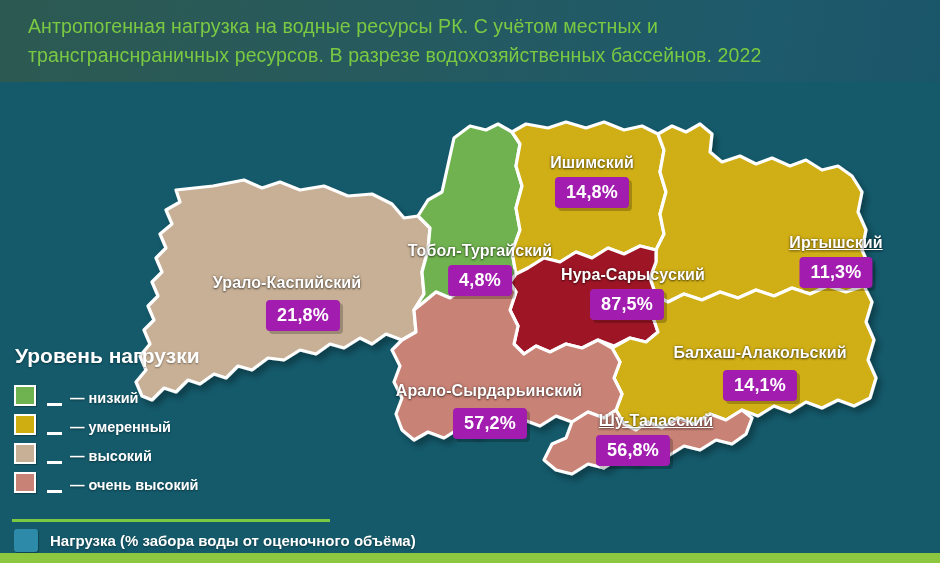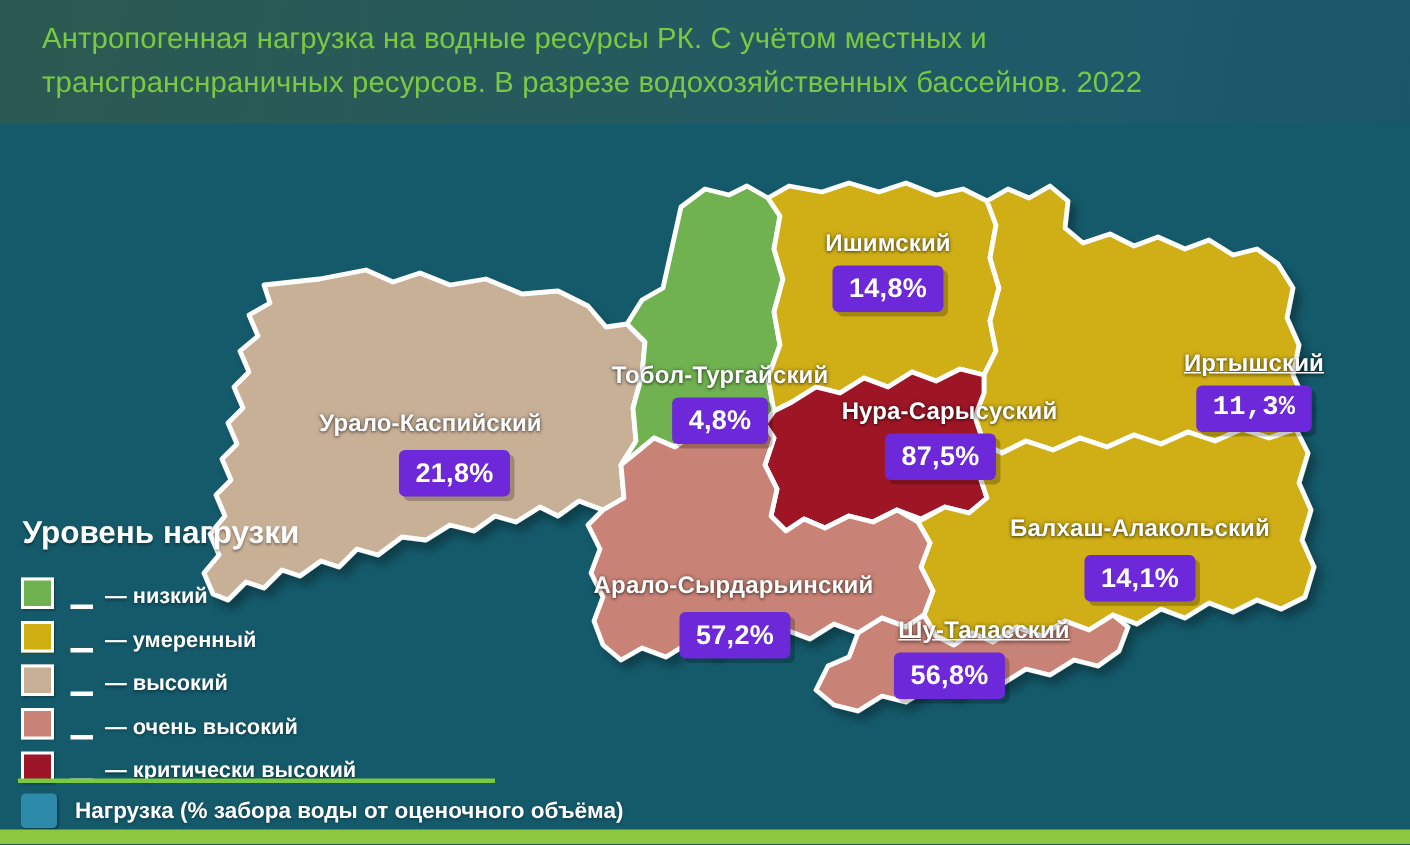--- a/index.html
+++ b/index.html
@@ -61,21 +61,21 @@
     font-weight: bold;
     color: #ffffff;
     text-shadow: 0 1px 2px rgba(0,0,0,0.55), 0 0 3px rgba(0,0,0,0.35);
     white-space: nowrap;
     transform: translateX(-50%);
     letter-spacing: 0.1px;
   }
   .region-badge {
     position: absolute;
     transform: translateX(-50%);
-    background: #6d28d9;
+    background: #a21caf;
     color: #ffffff;
     font-size: 18px;
     font-weight: bold;
     line-height: 1;
     padding: 6px 11px 7px 11px;
     border-radius: 4px;
     box-shadow: 3px 3px 0 rgba(0,0,0,0.22);
     white-space: nowrap;
     letter-spacing: 0.2px;
   }
@@ -240,21 +240,21 @@
       </g>
     </svg>
 
     <div class="region-label" style="left:480px; top:160px;">Тобол-Тургайский</div>
     <div class="region-badge" style="left:480px; top:183px;">4,8%</div>
 
     <div class="region-label" style="left:592px; top:72px;">Ишимский</div>
     <div class="region-badge" style="left:592px; top:95px;">14,8%</div>
 
     <div class="region-label" style="left:836px; top:152px;text-decoration:underline;">Иртышский</div>
-    <div class="region-badge" style="left:836px; top:175px;font-family:Liberation Mono, monospace;">11,3%</div>
+    <div class="region-badge" style="left:836px; top:175px;">11,3%</div>
 
     <div class="region-label" style="left:633px; top:184px;">Нура-Сарысуский</div>
     <div class="region-badge" style="left:627px; top:207px;">87,5%</div>
 
     <div class="region-label" style="left:760px; top:262px;">Балхаш-Алакольский</div>
     <div class="region-badge" style="left:760px; top:288px;">14,1%</div>
 
     <div class="region-label" style="left:287px; top:192px;">Урало-Каспийский</div>
     <div class="region-badge" style="left:303px; top:218px;">21,8%</div>
 
@@ -284,25 +284,20 @@
         <span class="legend-dash"></span>
         <span class="legend-text">— высокий</span>
       </div>
 
       <div class="legend-row">
         <span class="legend-swatch" style="background:#c88276;"></span>
         <span class="legend-dash"></span>
         <span class="legend-text">— очень высокий</span>
       </div>
 
-      <div class="legend-row">
-        <span class="legend-swatch" style="background:#9e1527;"></span>
-        <span class="legend-dash"></span>
-        <span class="legend-text">— критически высокий</span>
-      </div>
     </div>
 
     <div class="footer-rule"></div>
 
     <div class="footer-note">
       <span class="footer-swatch"></span>
       <span class="footer-text">Нагрузка (% забора воды от оценочного объёма)</span>
     </div>
   </div>
 

